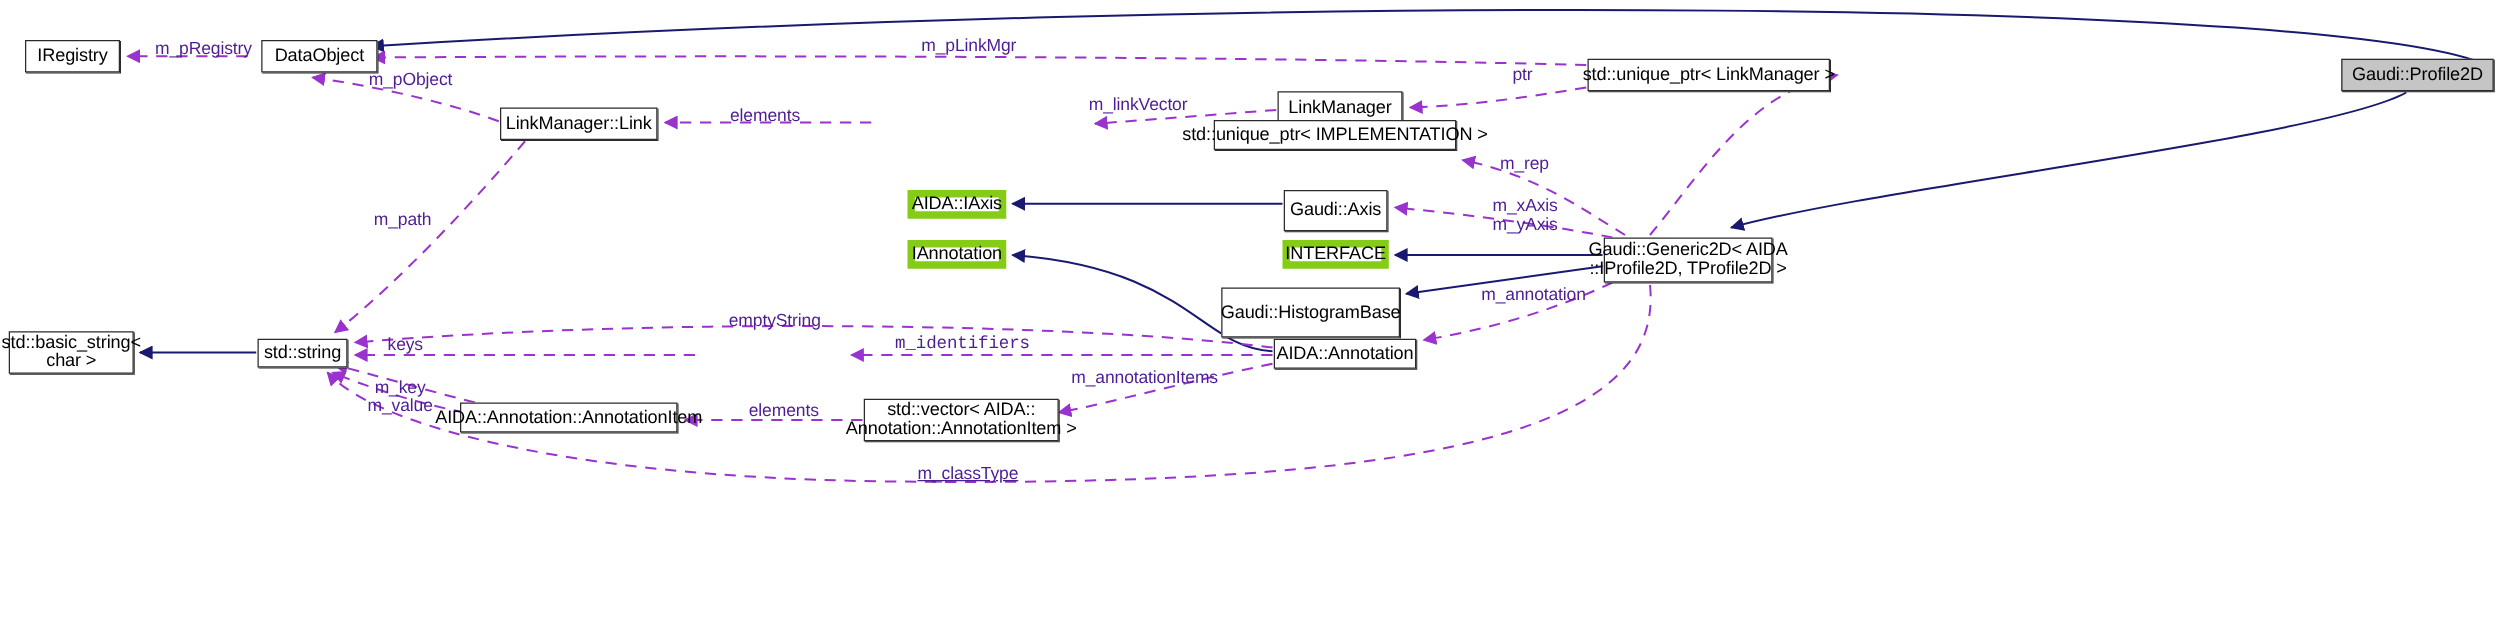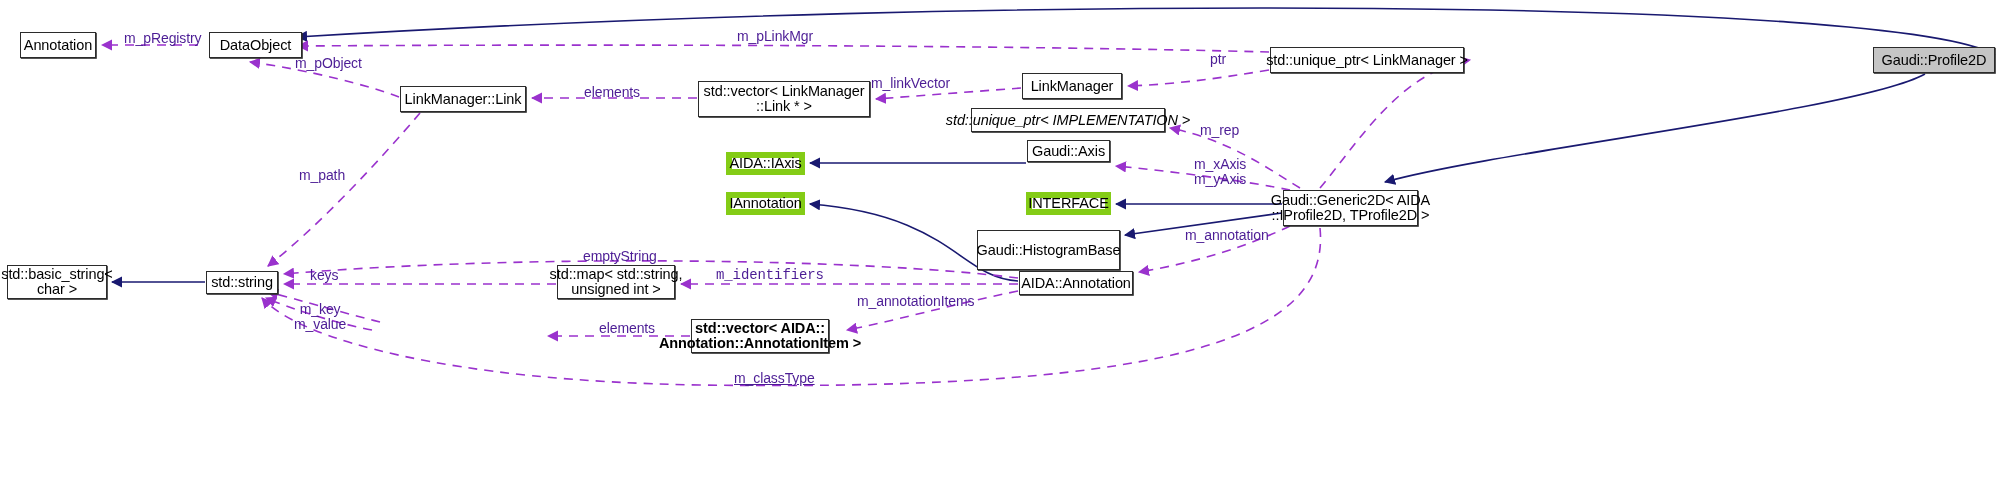--- a/index.html
+++ b/index.html
@@ -129,62 +129,59 @@
       <path d="M 372 330 C 330 322 290 308 266 298" marker-end="url(#arrow-purple)"></path>
 
       <path d="M 690 336 L 548 336" marker-end="url(#arrow-purple)"></path>
 
       <path d="M 1018 291 C 950 305 890 322 847 330" marker-end="url(#arrow-purple)"></path>
 
       <path d="M 1320 228 C 1330 330 1200 392 700 385 C 450 381 300 340 262 298" marker-end="url(#arrow-purple)"></path>
     </g>
   </svg>
 
-  <div class="node strong" style="left:20px;  top:32px;  width:76px;  height:26px;">Annotation</div>
+  <div class="node strong" style="left:20px;  top:32px;  width:76px;  height:26px;">IRegistry</div>
 
   <div class="node strong" style="left:199px; top:32px;  width:93px;  height:26px;margin-left:10px;">DataObject</div>
 
   <div class="node strong" style="left:400px; top:86px;  width:126px; height:26px;">LinkManager::Link</div>
 
-  <div class="node strong" style="left:698px; top:81px;  width:172px; height:36px;">std::vector&lt; LinkManager
-::Link * &gt;</div>
 
   <div class="node strong" style="left:1022px;top:73px;  width:100px; height:26px;">LinkManager</div>
 
   <div class="node strong" style="left:1270px;top:47px;  width:194px; height:26px;">std::unique_ptr&lt; LinkManager &gt;</div>
 
   <div class="node current" style="left:1873px;top:47px; width:122px; height:26px;">Gaudi::Profile2D</div>
 
-  <div class="node strong" style="left:971px; top:108px; width:194px; height:24px;font-style:italic;">std::unique_ptr&lt; IMPLEMENTATION &gt;</div>
+  <div class="node strong" style="left:971px; top:96px; width:194px; height:24px;">std::unique_ptr&lt; IMPLEMENTATION &gt;</div>
 
   <div class="node faint" style="left:726px; top:152px; width:79px;  height:23px;">AIDA::IAxis</div>
 
-  <div class="node strong" style="left:1027px;top:140px; width:83px;  height:22px;">Gaudi::Axis</div>
+  <div class="node strong" style="left:1027px;top:152px; width:83px;  height:33px;">Gaudi::Axis</div>
 
   <div class="node faint" style="left:726px; top:192px; width:79px;  height:23px;">IAnnotation</div>
 
   <div class="node faint" style="left:1026px;top:192px; width:85px;  height:23px;">INTERFACE</div>
 
   <div class="node strong" style="left:1283px;top:190px; width:135px; height:36px;">Gaudi::Generic2D&lt; AIDA
 ::IProfile2D, TProfile2D &gt;</div>
 
   <div class="node strong" style="left:977px; top:230px; width:143px; height:40px;">Gaudi::HistogramBase</div>
 
   <div class="node strong" style="left:7px;   top:265px; width:100px; height:34px;">std::basic_string&lt;
 char &gt;</div>
 
   <div class="node strong" style="left:206px; top:271px; width:72px;  height:23px;">std::string</div>
 
-  <div class="node strong" style="left:557px; top:265px; width:118px; height:34px;">std::map&lt; std::string,
-unsigned int &gt;</div>
 
   <div class="node strong" style="left:1019px;top:271px; width:114px; height:24px;">AIDA::Annotation</div>
 
-
-  <div class="node strong" style="left:691px; top:319px; width:138px; height:34px;font-weight:bold;">std::vector&lt; AIDA::
+  <div class="node strong" style="left:368px; top:322px; width:174px; height:24px;">AIDA::Annotation::AnnotationItem</div>
+
+  <div class="node strong" style="left:691px; top:319px; width:156px; height:34px;">std::vector&lt; AIDA::
 Annotation::AnnotationItem &gt;</div>
 
   <div class="edge-label" style="left:124px; top:31px;">m_pRegistry</div>
   <div class="edge-label" style="left:737px; top:29px;">m_pLinkMgr</div>
   <div class="edge-label" style="left:1210px;top:52px;">ptr</div>
   <div class="edge-label" style="left:295px; top:56px;">m_pObject</div>
   <div class="edge-label" style="left:584px; top:85px;">elements</div>
   <div class="edge-label" style="left:871px; top:76px;">m_linkVector</div>
   <div class="edge-label" style="left:1200px;top:123px;">m_rep</div>
   <div class="edge-label" style="left:1194px;top:157px;">m_xAxis

